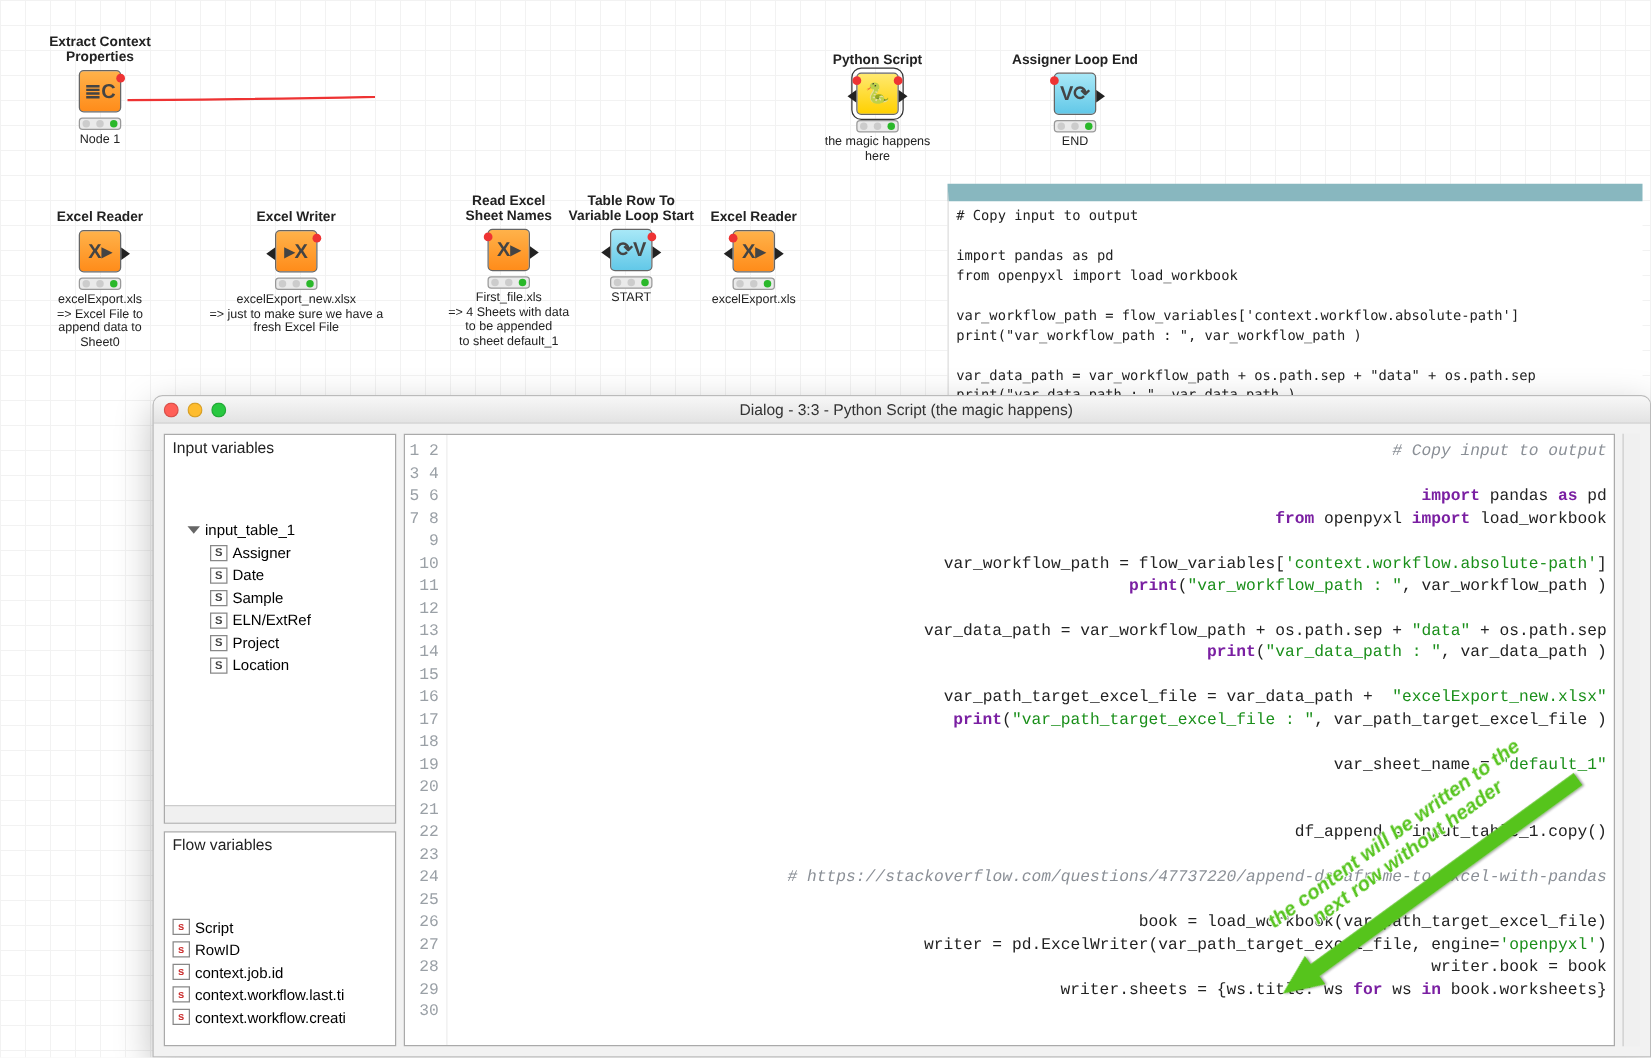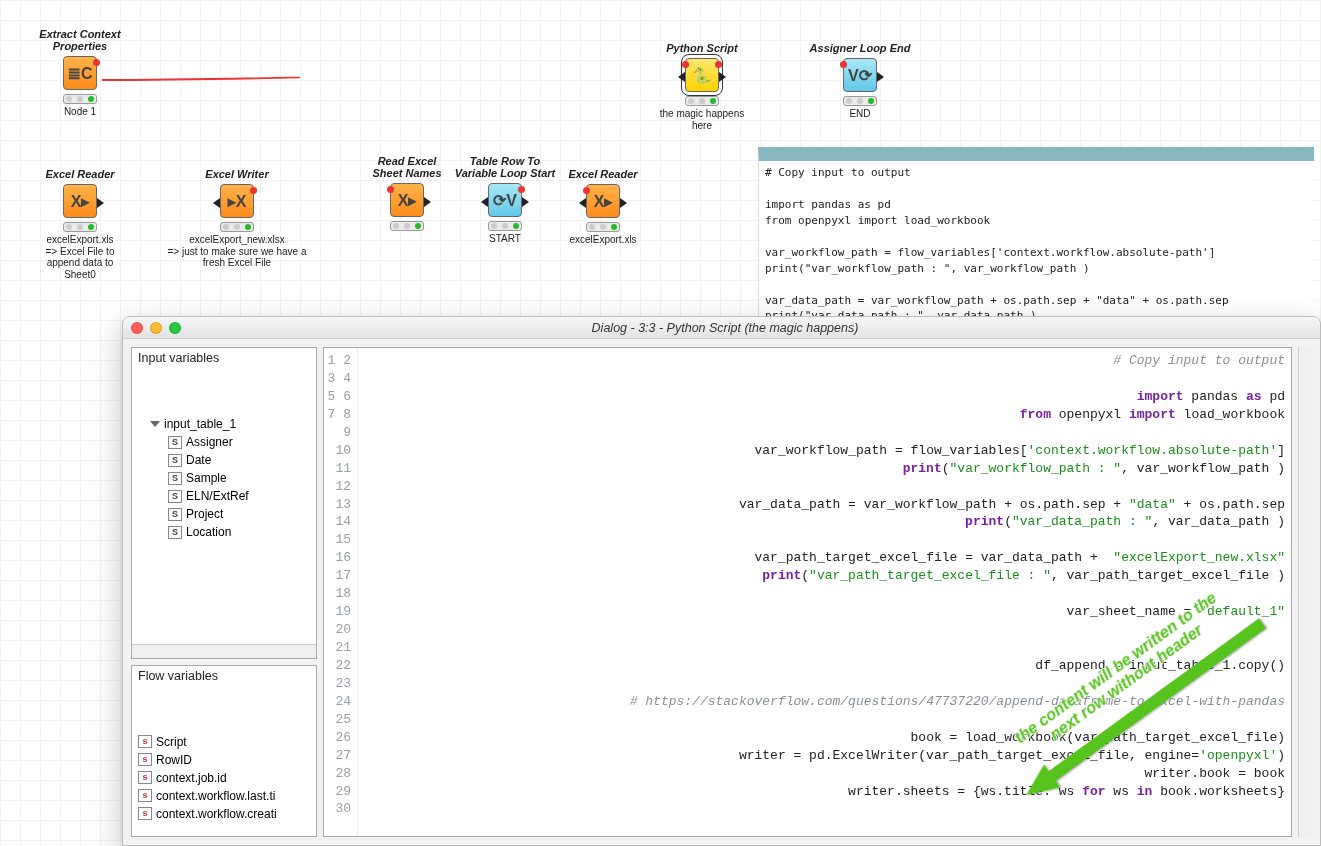--- a/index.html
+++ b/index.html
@@ -24,21 +24,21 @@
 }
 
 
 .node {
   position: absolute;
   width: 150px;
   text-align: center;
   font-size: 11px;
   color: #222;
 }
-.node .title { font-weight: bold; margin-bottom: 4px; line-height: 1.1; font-style: italic; }
+.node .title { font-weight: bold; margin-bottom: 4px; line-height: 1.1; }
 .node .icon {
   width: 34px; height: 34px; margin: 0 auto;
   border: 1px solid #666; border-radius: 4px;
   display: flex; align-items: center; justify-content: center;
   font-size: 16px; font-weight: bold; color: #444; position: relative;
 }
 .node .icon.orange { background: linear-gradient(#ffb24a,#ff8c1a); }
 .node .icon.yellow { background: linear-gradient(#ffe970,#ffd000); }
 .node .icon.cyan   { background: linear-gradient(#a8e8f7,#62c8e8); }
 .node .port-l, .node .port-r {
@@ -79,21 +79,21 @@
   box-shadow:0 10px 30px rgba(0,0,0,.25);
   z-index:5; overflow:hidden;
   display:flex; flex-direction:column;
 }
 .titlebar{ height:22px; background:linear-gradient(#f7f7f7,#e3e3e3);
   border-bottom:1px solid #ccc; display:flex; align-items:center; padding:0 8px;
   font-size:12.5px; color:#333; }
 .tl-dot{ width:12px;height:12px;border-radius:50%;margin-right:7px;
   border:1px solid rgba(0,0,0,.15); }
 .tl-red{background:#ff5f57}.tl-yel{background:#febc2e}.tl-grn{background:#28c840}
-.tl-title{ flex:1; text-align:center; font-weight:500; margin-left:-50px;font-style:italic; }
+.tl-title{ flex:1; text-align:center; font-weight:500; margin-left:-50px; }
 
 .tabs{ height:40px; display:flex; justify-content:center; align-items:center;
   gap:0; background:#ececec; border-bottom:1px solid #ccc; }
 .tab{ padding:4px 14px; font-size:13px; color:#333; border-radius:4px;
   border-right:1px solid #ccc; cursor:default; }
 .tab:last-child{border-right:none;}
 .tab.active{ background:#dce8f6; border:2px solid #5a9de8; padding:3px 13px;}
 
 .dialog-body{ flex:1; display:flex; background:#f2f2f2; padding:8px; gap:6px; overflow:hidden; }
 
@@ -195,20 +195,21 @@
   <div class="icon orange">
       <span>X▸</span>
       <span class="red-dot-l"></span>
       <span class="port-r"></span>
     </div>
   <div class="traffic">
       <span></span>
       <span></span>
       <span class="on"></span>
     </div>
+  <div class="sub">First_file.xls<br>=&gt; 4 Sheets with data<br>to be appended<br>to sheet default_1</div>
 </div>
 
 <div class="node" style="left:430px; top:155px">
   <div class="title">Table Row To<br>Variable Loop Start</div>
   <div class="icon cyan">
       <span>⟳V</span>
       <span class="port-l"></span>
       <span class="port-r"></span>
       <span class="red-dot-r"></span>
     </div>

